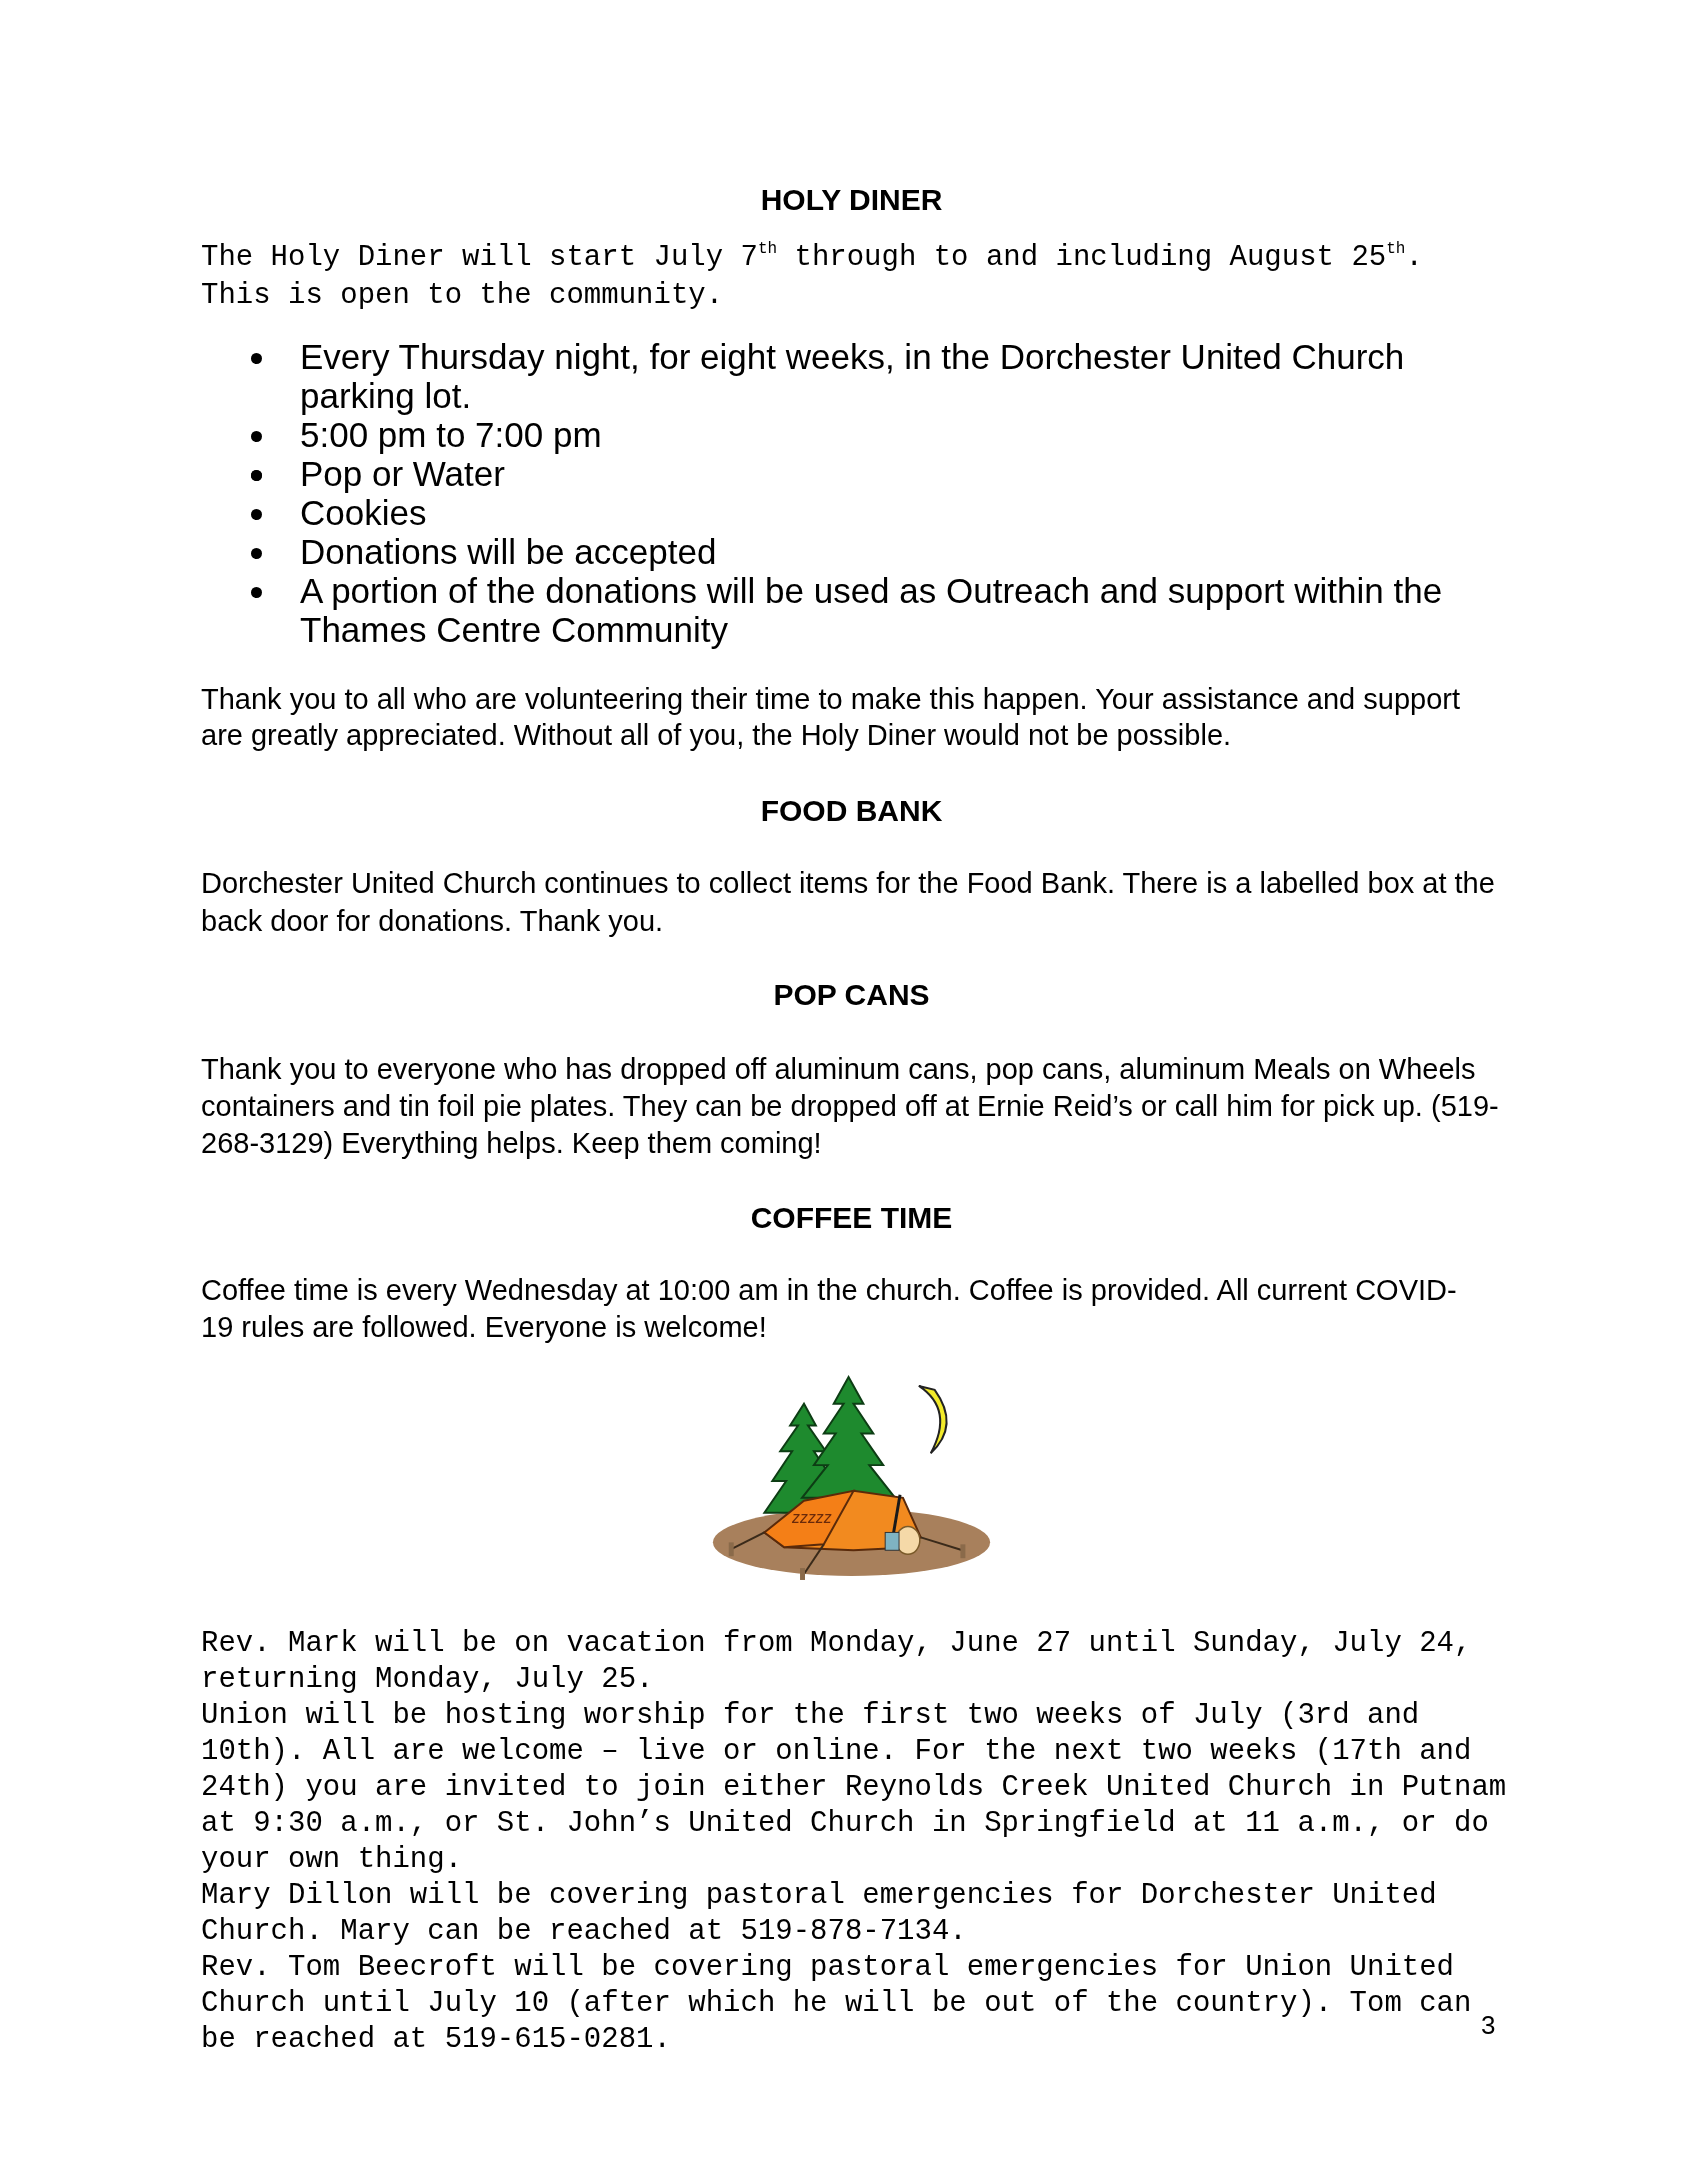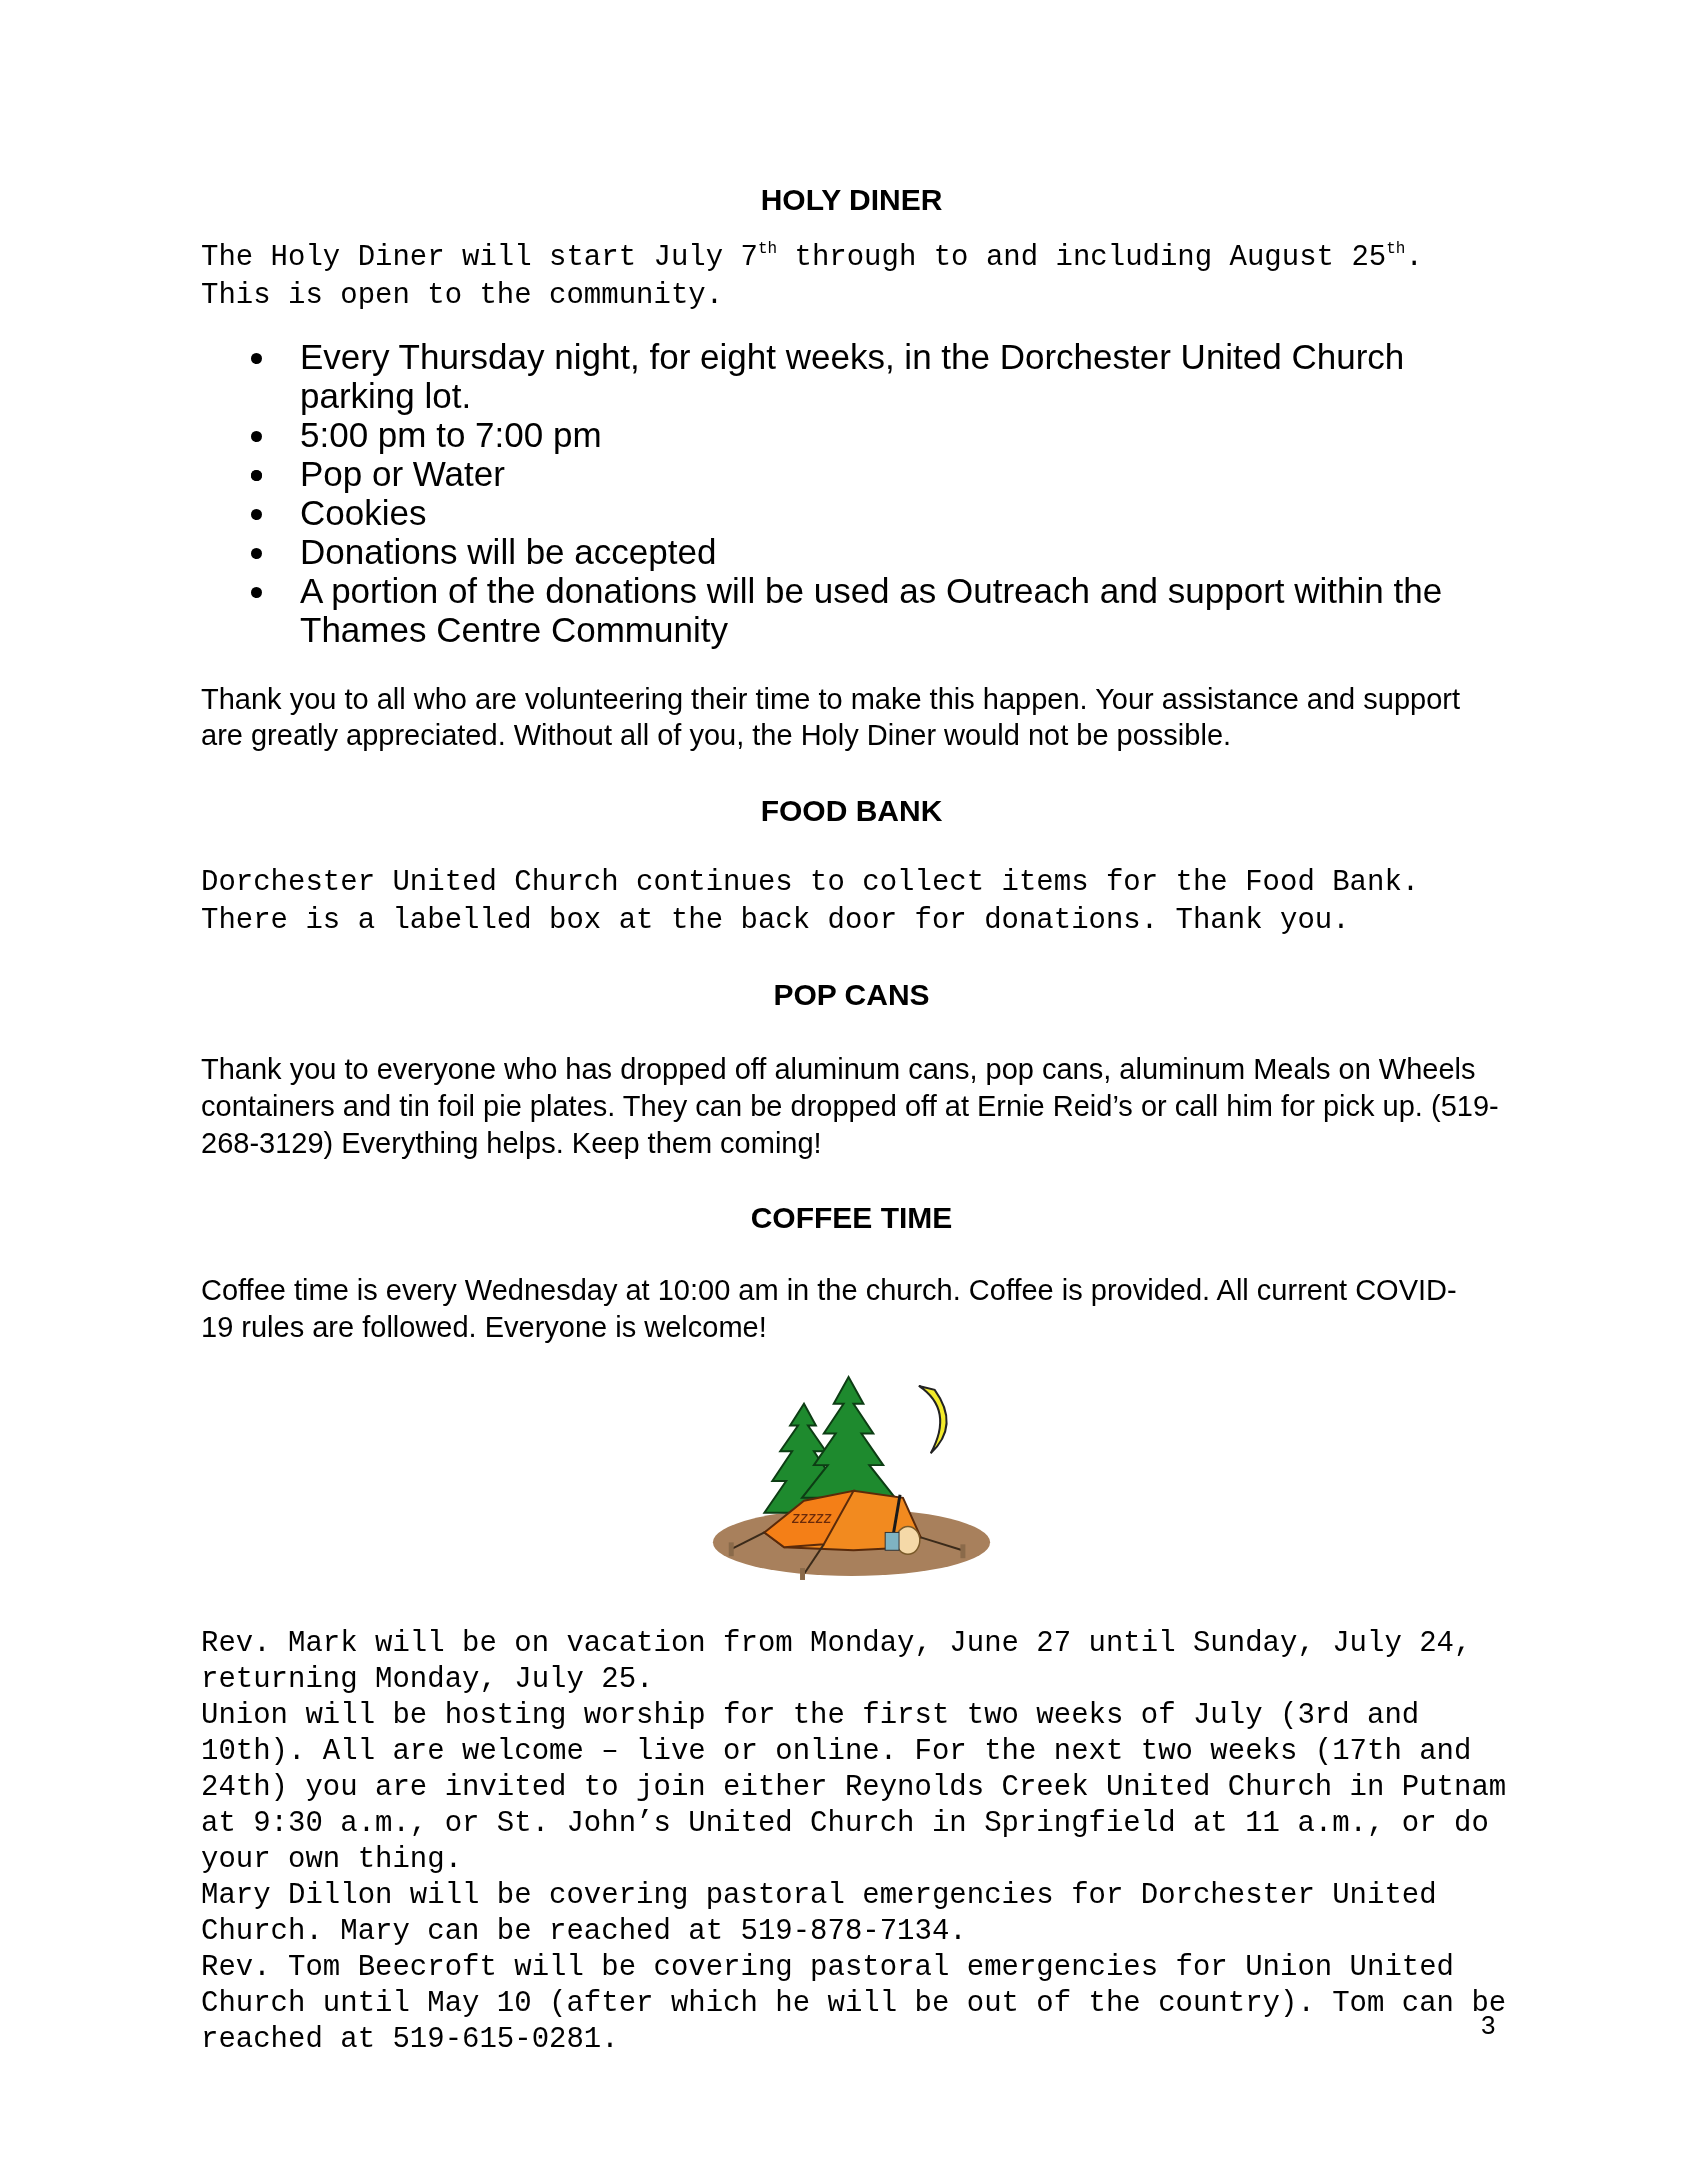--- a/index.html
+++ b/index.html
@@ -39,21 +39,21 @@
   <li><span class="dot"></span><span>Donations will be accepted</span></li>
   <li><span class="dot"></span><span>A portion of the donations will be used as Outreach and support within the Thames Centre Community</span></li>
 </ul>
 
 <div class="blk" style="top:681px; width:1267px;">
   <p class="p" style="line-height:36px;">Thank you to all who are volunteering their time to make this happen.  Your assistance and support are greatly appreciated.  Without all of you, the Holy Diner would not be possible.</p>
 </div>
 
 <div class="heading" style="top:792px">FOOD BANK</div>
 <div class="blk" style="top:864px; width:1317px;">
-  <p class="p" style="line-height:38px;font-family:Liberation Mono, monospace;">Dorchester United Church continues to collect items for the Food Bank.  There is a labelled box at the back door for donations.  Thank you.</p>
+  <p class="p" style="line-height:38px;">Dorchester United Church continues to collect items for the Food Bank.  There is a labelled box at the back door for donations.  Thank you.</p>
 </div>
 
 <div class="heading" style="top:976px">POP CANS</div>
 <div class="blk" style="top:1051px; width:1317px;">
   <p class="p" style="line-height:37px;">Thank you to everyone who has dropped off aluminum cans, pop cans, aluminum Meals on Wheels containers and tin foil pie plates.  They can be dropped off at Ernie Reid’s or call him for pick up.  (519-268-3129)  Everything helps. Keep them coming!</p>
 </div>
 
 <div class="heading" style="top:1199px">COFFEE TIME</div>
 <div class="blk" style="top:1272px; width:1267px;">
   <p class="p" style="line-height:37px;">Coffee time is every Wednesday at 10:00 am in the church.  Coffee is provided.  All current COVID-19 rules are followed.  Everyone is welcome!</p>
@@ -85,17 +85,17 @@
     <rect x="24" y="170" width="5" height="14" fill="#8a6a4a"></rect>
     <rect x="258" y="172" width="5" height="14" fill="#8a6a4a"></rect>
     <rect x="96" y="196" width="5" height="12" fill="#8a6a4a"></rect>
   </svg>
 </div>
 
 <div class="blk vac" style="top:1626px; width:1317px;font-family:Liberation Mono, monospace;">
   <p class="p vac">Rev. Mark will be on vacation from Monday, June 27 until Sunday, July 24, returning Monday, July 25.</p>
   <p class="p vac">Union will be hosting worship for the first two weeks of July (3rd and 10th).  All are welcome – live or online.  For the next two weeks (17th and 24th) you are invited to join either Reynolds Creek United Church in Putnam at 9:30 a.m., or St. John’s United Church in Springfield at 11 a.m., or do your own thing.</p>
   <p class="p vac">Mary Dillon will be covering pastoral emergencies for Dorchester United Church.  Mary can be reached at 519-878-7134.</p>
-  <p class="p vac">Rev. Tom Beecroft will be covering pastoral emergencies for Union United Church until May 10 (after which he will be out of the country).  Tom can be reached at 519-615-0281.</p>
+  <p class="p vac">Rev. Tom Beecroft will be covering pastoral emergencies for Union United Church until July 10 (after which he will be out of the country).  Tom can be reached at 519-615-0281.</p>
 </div>
 
 <div class="pagenum">3</div>
 
 
 </body></html>

